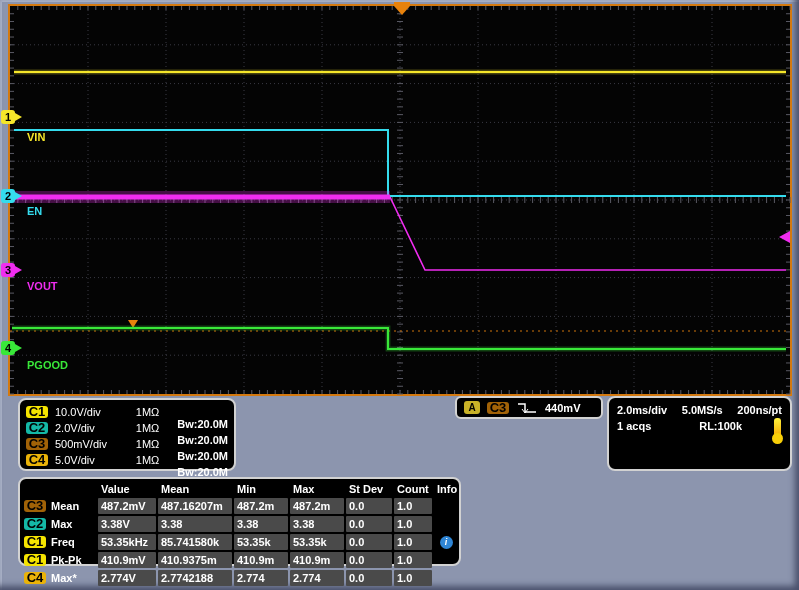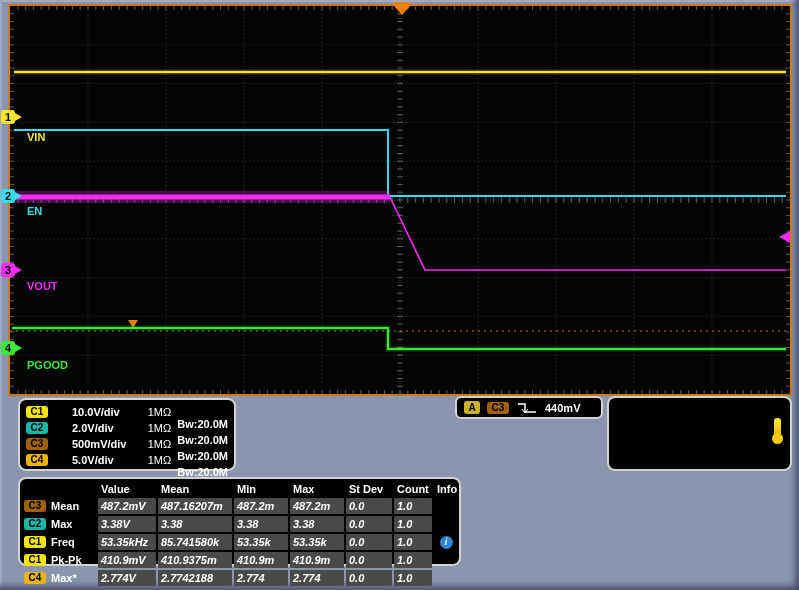--- a/index.html
+++ b/index.html
@@ -8,27 +8,27 @@
     box-shadow:inset -4px -4px 6px #49506b, inset 2px 2px 0 #a9b1c7;}
   
   .graticule{position:absolute;left:8px;top:4px;width:784px;height:392px;background:#040404;
     border:2px solid #d4790f;box-sizing:border-box;}
   .wave{position:absolute;left:0;top:0;width:780px;height:388px;overflow:visible;}
   .wave text{font-family:"Liberation Sans","DejaVu Sans",sans-serif;font-weight:bold;}
   
   .panel{position:absolute;background:#000;border:2px solid #d2d2d2;border-radius:8px;
     box-sizing:border-box;color:#fff;font-size:11px;}
   .badge{display:inline-block;min-width:20px;height:12px;line-height:12px;border-radius:3px;
-    color:#000;font-size:10px;font-weight:bold;text-align:center;padding:0 1px;}
+    color:#000;font-size:13px;font-weight:bold;text-align:center;padding:0 1px;}
   .c1{background:#f5e400}.c2{background:#14b8a6}.c3{background:#a16207}.c4{background:#eab308}
   
   .ch-box{left:18px;top:398px;width:218px;height:73px;padding:4px 6px;}
   .ch-row{display:flex;align-items:center;height:16px;}
-  .ch-row .scale{margin-left:24px;width:82px;font-weight:bold;}
-  .ch-row .imp{width:42px;text-align:center;}
+  .ch-row .scale{margin-left:7px;width:82px;font-weight:normal;}
+  .ch-row .imp{width:42px;}
   .ch-row .bw{font-weight:bold;margin-top:24px;}
   
   .trig-box{left:455px;top:396px;width:148px;height:23px;display:flex;align-items:center;
     gap:7px;padding:0 7px;border-radius:6px;}
   .trig-a{background:#c9b227;color:#000;font-weight:bold;font-size:10px;border-radius:3px;
     width:16px;height:13px;line-height:13px;text-align:center;}
   .trig-level{font-weight:bold;}
   
   .tb-box{left:607px;top:396px;width:185px;height:75px;padding:4px 8px;}
   .tb-row{display:flex;align-items:center;height:16px;font-weight:bold;}
@@ -41,21 +41,21 @@
   .thermo{position:absolute;right:9px;top:20px;width:7px;height:19px;
     background:linear-gradient(#fff23d,#f5a800);border-radius:3px 3px 0 0;}
   .thermo::after{content:"";position:absolute;left:-2px;bottom:-7px;width:11px;height:11px;
     border-radius:50%;background:#f8cf08;}
   
   .meas-box{left:18px;top:477px;width:443px;height:89px;padding:3px 4px;}
   .meas-grid{display:grid;grid-template-columns:72px 58px 74px 54px 54px 46px 38px 24px;
     column-gap:2px;row-gap:2px;}
   .mh{height:14px;line-height:14px;font-weight:bold;padding-left:3px;}
   .mc{background:#4a4a4a;height:16px;line-height:16px;padding-left:3px;font-weight:bold;border-radius:1px;
-    white-space:nowrap;overflow:hidden;font-style:italic;}
+    white-space:nowrap;overflow:hidden;}
   .ml{display:flex;gap:5px;align-items:center;font-weight:bold;}
   .mi{display:flex;align-items:center;justify-content:center;}
   .info-icon{width:13px;height:13px;border-radius:50%;background:#2f86d6;color:#fff;
     font-size:9px;font-style:italic;font-weight:bold;text-align:center;line-height:13px;}
 </style>
 </head>
 <body>
 
 <div class="screen">
 
@@ -591,20 +591,29 @@
     <span class="trig-a">A</span>
     <span class="badge c3">C3</span>
     <svg width="22" height="14">
       <polyline points="2,3 9,3 9,11 20,11" stroke="#ffffff" fill="none" stroke-width="1.5"></polyline>
       <polyline points="6,8 9,12 12,8" stroke="#ffffff" fill="none" stroke-width="1"></polyline>
     </svg>
     <span class="trig-level">440mV</span>
   </div>
 
   <div class="panel tb-box">
+    <div class="tb-row spread">
+      <span>2.0ms/div</span>
+      <span>5.0MS/s</span>
+      <span>200ns/pt</span>
+    </div>
+    <div class="tb-row">
+      <span>1 acqs</span>
+      <span class="rl">RL:100k</span>
+    </div>
     <div class="thermo"></div>
   </div>
 
   <div class="panel meas-box">
     <div class="meas-grid">
       <div class="mh"></div>
       <div class="mh">Value</div>
       <div class="mh">Mean</div>
       <div class="mh">Min</div>
       <div class="mh">Max</div>

